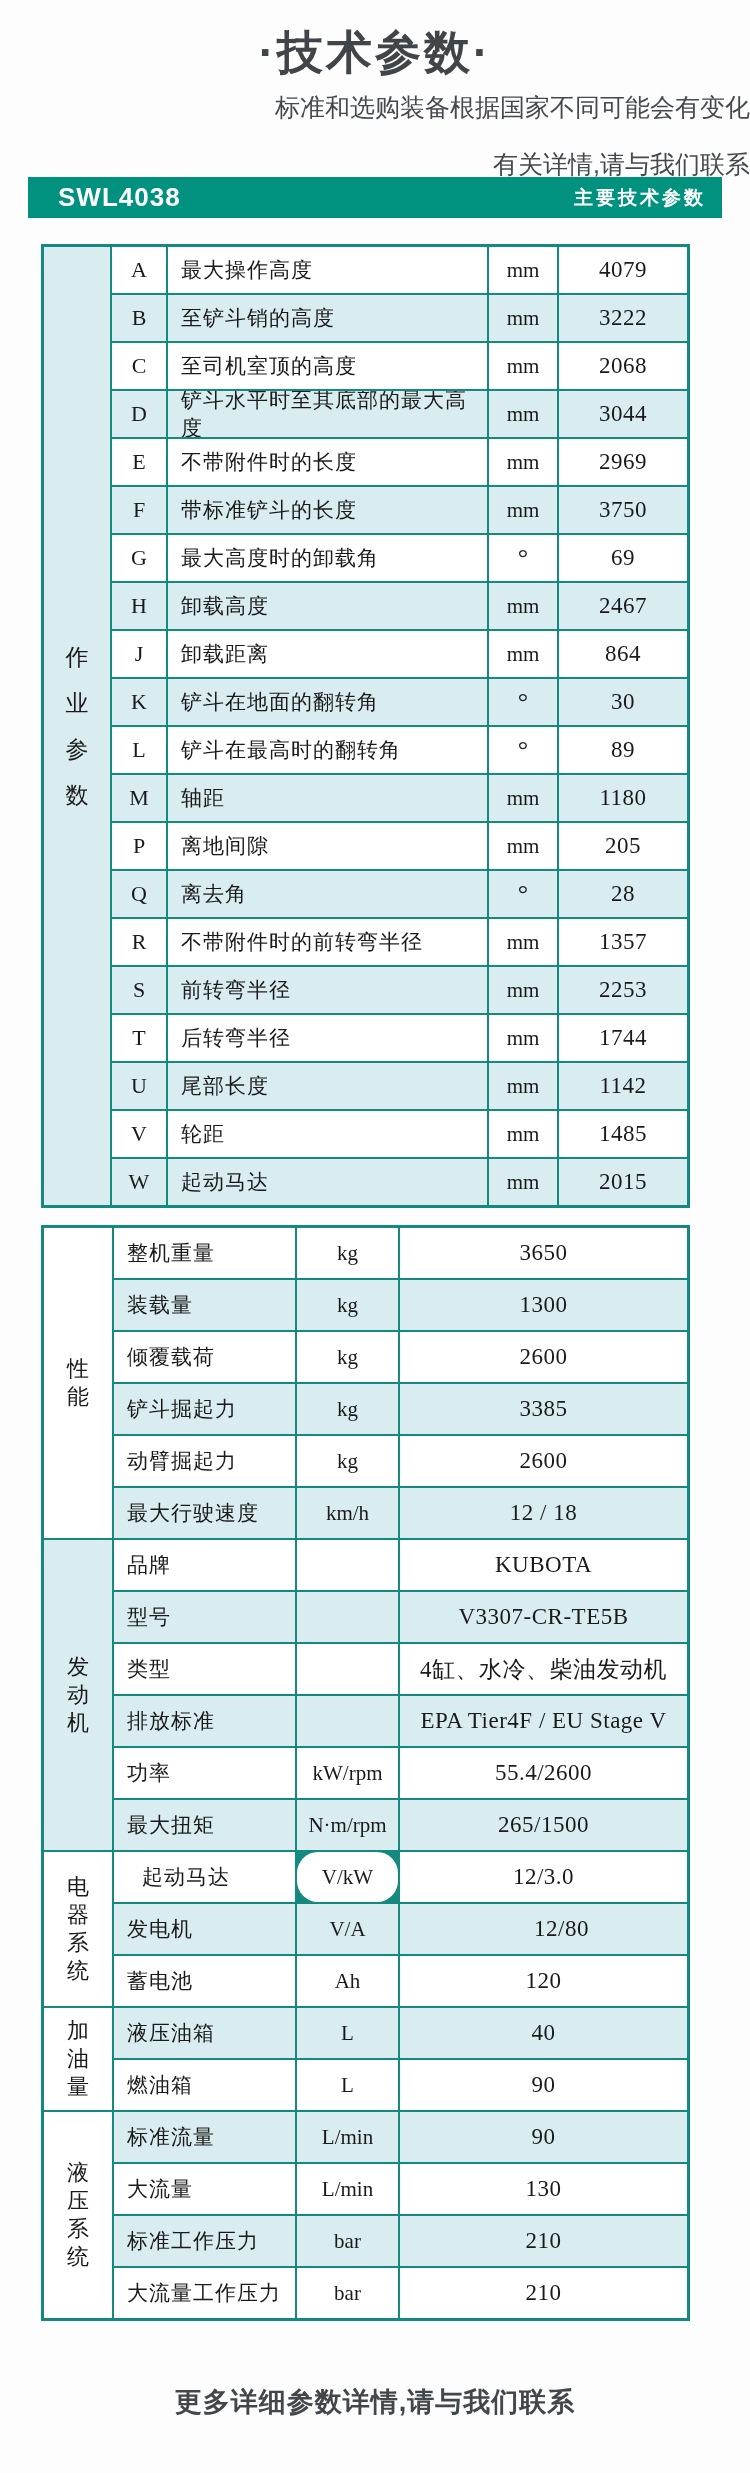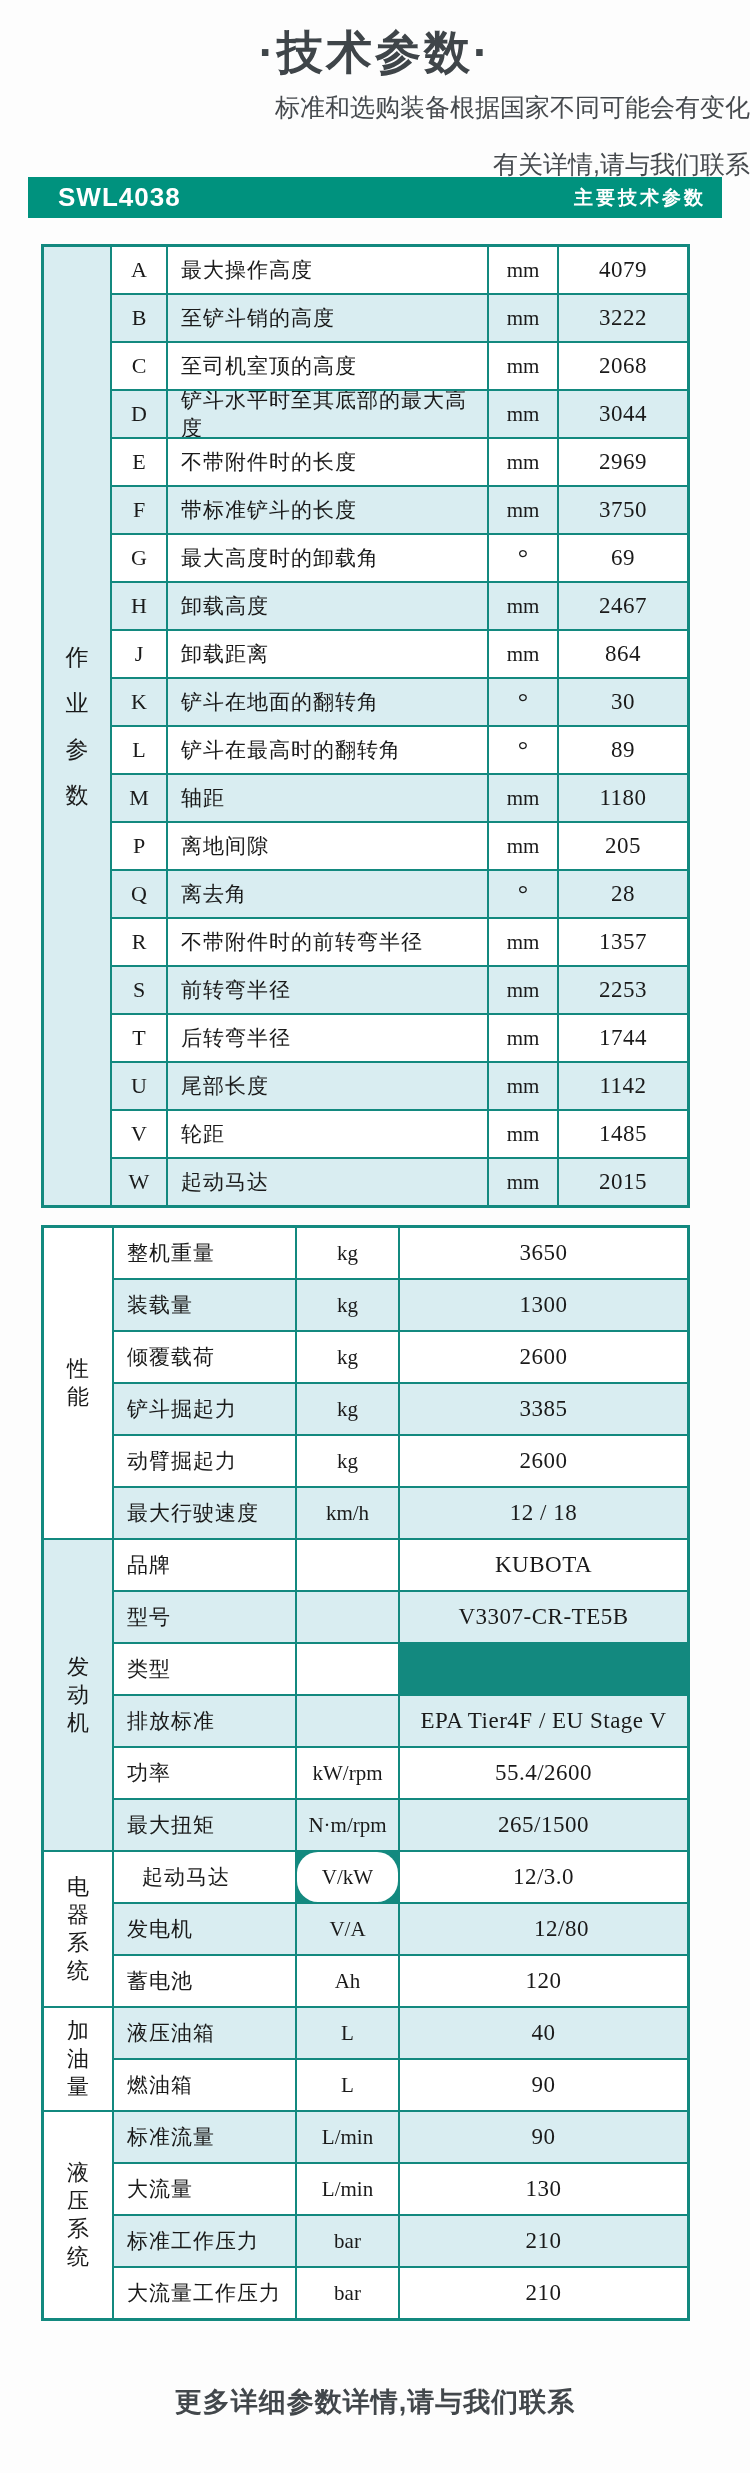--- a/index.html
+++ b/index.html
@@ -192,20 +192,21 @@
         <div>机</div>
       </div>
       <div class="cell label" style="grid-area: 7 / 2;">品牌</div>
       <div class="cell unit" style="grid-area: 7 / 3;"></div>
       <div class="cell value" style="grid-area: 7 / 4;">KUBOTA</div>
       <div class="cell label blue" style="grid-area: 8 / 2;">型号</div>
       <div class="cell unit blue" style="grid-area: 8 / 3;"></div>
       <div class="cell value blue" style="grid-area: 8 / 4;">V3307-CR-TE5B</div>
       <div class="cell label" style="grid-area: 9 / 2;">类型</div>
       <div class="cell unit" style="grid-area: 9 / 3;"></div>
+      <div class="cell value" style="grid-area: 9 / 4;">4缸、水冷、柴油发动机</div>
       <div class="cell label blue" style="grid-area: 10 / 2;">排放标准</div>
       <div class="cell unit blue" style="grid-area: 10 / 3;"></div>
       <div class="cell value blue" style="grid-area: 10 / 4;">EPA Tier4F / EU Stage V</div>
       <div class="cell label" style="grid-area: 11 / 2;">功率</div>
       <div class="cell unit" style="grid-area: 11 / 3;">kW/rpm</div>
       <div class="cell value" style="grid-area: 11 / 4;">55.4/2600</div>
       <div class="cell label blue" style="grid-area: 12 / 2;">最大扭矩</div>
       <div class="cell unit blue" style="grid-area: 12 / 3;">N·m/rpm</div>
       <div class="cell value blue" style="grid-area: 12 / 4;">265/1500</div>
       <div class="cell section" style="grid-area: 13 / 1 / span 3;">

